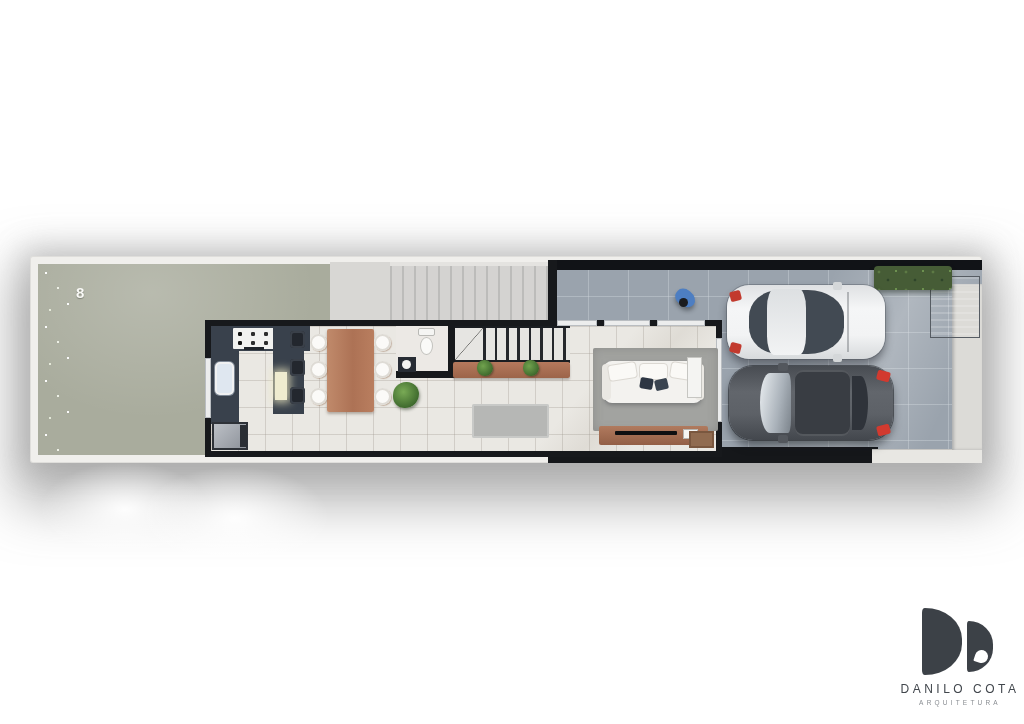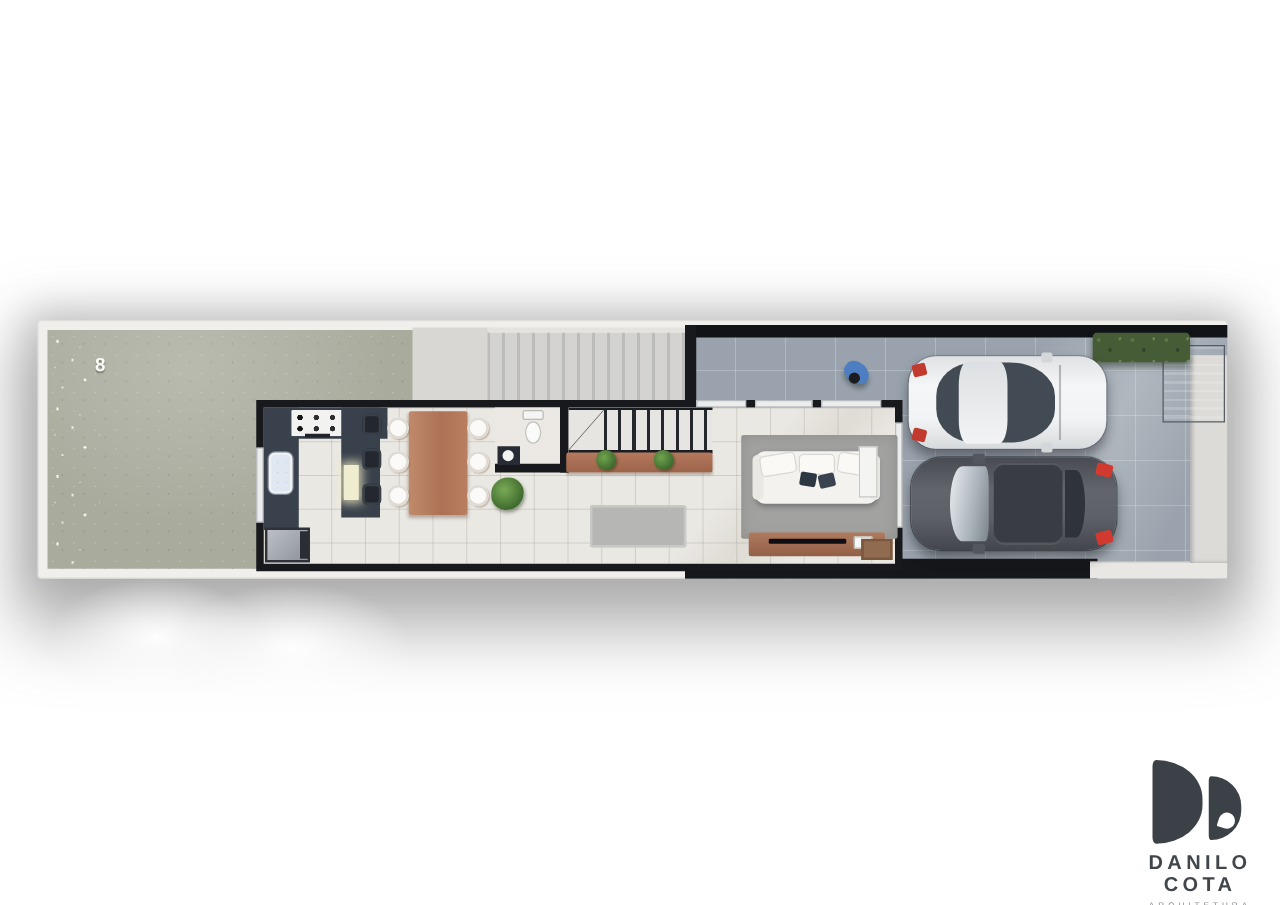--- a/index.html
+++ b/index.html
@@ -209,21 +209,21 @@
 
   
   .logo { position:absolute; left:898px; top:606px; width:124px; height:112px; z-index:4; text-align:center; }
   .logo-mark { position:relative; width:100%; height:70px; }
   .logo-shape-d { position:absolute; left:24px; top:2px; width:40px; height:67px; background:#3c4147;
           border-radius:8% 100% 100% 8% / 8% 50% 50% 8%; }
   .logo-shape-a { position:absolute; left:69px; top:15px; width:26px; height:51px; background:#3c4147;
           border-radius:8% 100% 100% 8% / 8% 50% 50% 8%; }
   .logo-notch { position:absolute; left:8px; top:29px; width:13px; height:13px; background:#ffffff;
           border-radius:55% 55% 55% 8%; transform:rotate(18deg); }
-  .logo-name { margin-top:6px; font-size:16px; font-weight:bold; letter-spacing:3.5px; color:#41464c; }
+  .logo-name { margin-top:6px; font-size:12px; font-weight:normal; letter-spacing:3.5px; color:#41464c; }
   .logo-tagline { margin-top:3px; font-size:6.5px; letter-spacing:3.2px; color:#898d92; }
 </style>
 </head>
 <body>
 
 <div class="canvas">
 
   <div class="flare flare-a"></div>
   <div class="flare flare-b"></div>
 

